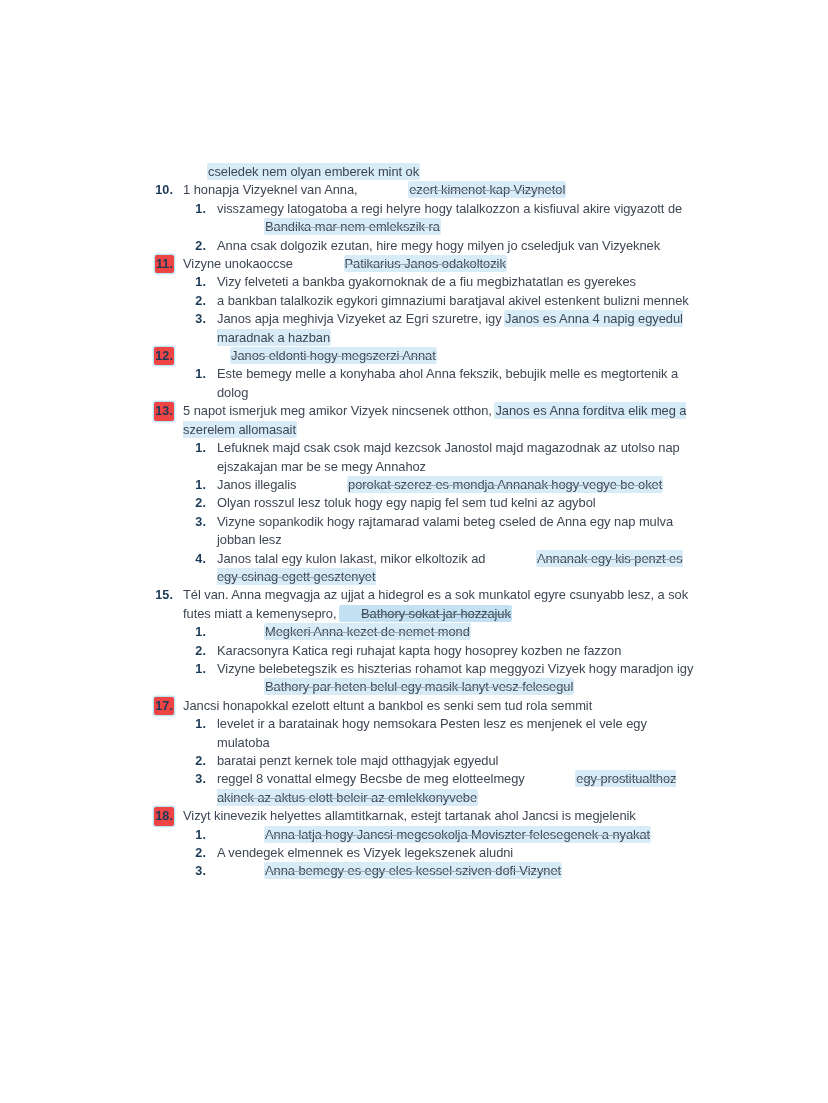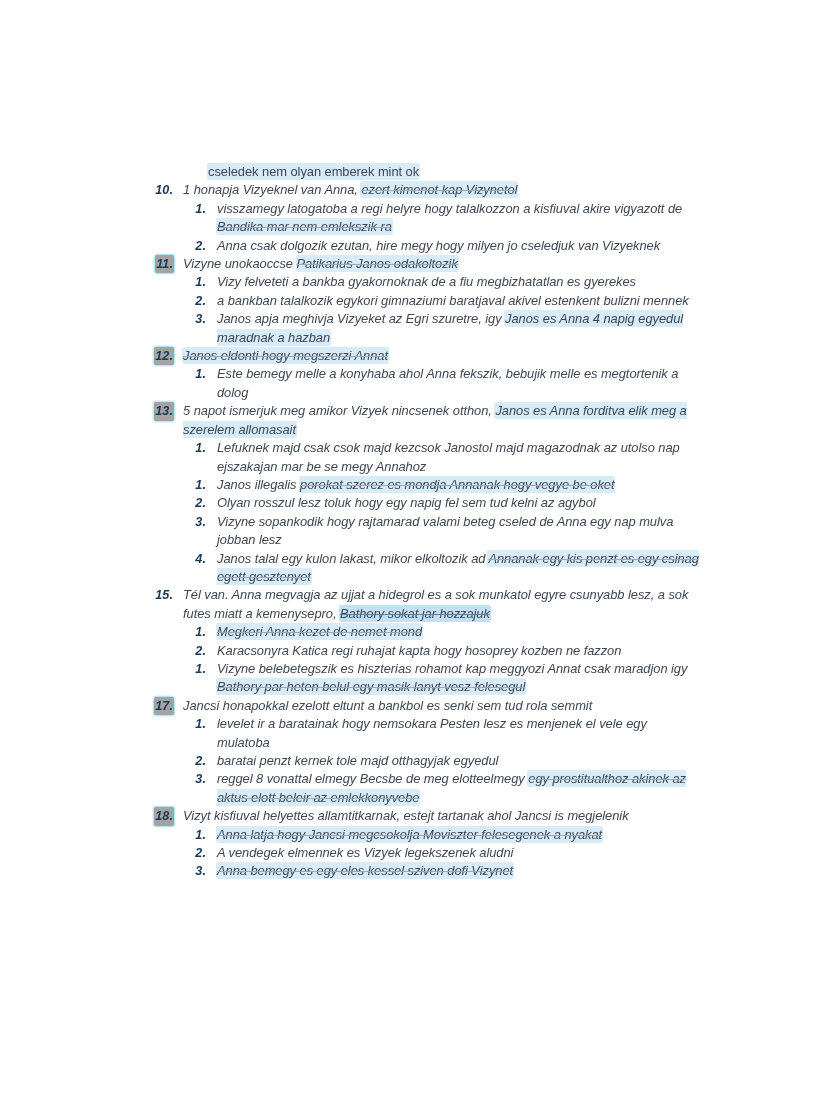--- a/index.html
+++ b/index.html
@@ -39,21 +39,20 @@
     list-style: none;
     margin: 0;
     padding: 0;
   }
 
   li.item {
     position: relative;
     display: block;
     margin: 0 0 0 0;
     padding: 0 0 0 0;
-    font-style: italic;
   }
 
   .row {
     display: flex;
     align-items: flex-start;
   }
 
   .marker {
     flex: 0 0 auto;
     text-align: right;
@@ -72,21 +71,21 @@
     width: 24px;
     padding-right: 10px;
   }
 
   .marker .mnum {
     display: inline-block;
     padding: 0 1px;
     border-radius: 2px;
   }
   .marker.hl .mnum {
-    background: #a3a3a3;
+    background: #ef4444;
     box-shadow: 0 0 2px 1px #9fdcf0;
   }
 
   .text {
     flex: 1 1 auto;
     font-size: 12.9px;
     line-height: 18.4px;
     color: #3e4753;
     letter-spacing: -0.05px;
   }
@@ -114,25 +113,27 @@
   }
   span.hl-strong {
     background: #c3e1f2;
     box-shadow: 0 0 0 1px #c3e1f2;
     border-radius: 1px;
   }
   span.strike {
     text-decoration: line-through;
     text-decoration-color: #6d7c8c;
     text-decoration-thickness: 1px;
+    padding-left: 21px;
   }
   span.strike-soft {
     text-decoration: line-through;
     text-decoration-color: #9aa7b4;
     text-decoration-thickness: 1px;
+    margin-left: 48px;
   }
 </style>
 </head>
 <body>
 
 <div class="page">
   <div class="doc-body">
 
     <div class="orphan">
       <div class="marker-spacer"></div>
@@ -273,21 +274,21 @@
               </li>
             </ol>
           </div>
         </li>
         <li class="item">
           <div class="sub-wrap">
             <ol class="lvl2">
               <li class="item">
                 <div class="row">
                   <div class="marker"><span class="mnum">1.</span></div>
-                  <div class="text"><span>Vizyne belebetegszik es hiszterias rohamot kap meggyozi Annat csak maradjon igy </span><span class="hl strike-soft">Bathory par heten belul egy masik lanyt vesz felesegul</span></div>
+                  <div class="text"><span>Vizyne belebetegszik es hiszterias rohamot kap meggyozi Vizyek hogy maradjon igy </span><span class="hl strike-soft">Bathory par heten belul egy masik lanyt vesz felesegul</span></div>
                 </div>
               </li>
             </ol>
           </div>
         </li>
         <li class="item">
           <div class="row">
             <div class="marker hl"><span class="mnum">17.</span></div>
             <div class="text"><span>Jancsi honapokkal ezelott eltunt a bankbol es senki sem tud rola semmit</span></div>
           </div>
@@ -310,21 +311,21 @@
                   <div class="marker"><span class="mnum">3.</span></div>
                   <div class="text"><span>reggel 8 vonattal elmegy Becsbe de meg elotteelmegy </span><span class="hl strike-soft">egy prostitualthoz akinek az aktus elott beleir az emlekkonyvebe</span></div>
                 </div>
               </li>
             </ol>
           </div>
         </li>
         <li class="item">
           <div class="row">
             <div class="marker hl"><span class="mnum">18.</span></div>
-            <div class="text"><span>Vizyt kisfiuval helyettes allamtitkarnak, estejt tartanak ahol Jancsi is megjelenik</span></div>
+            <div class="text"><span>Vizyt kinevezik helyettes allamtitkarnak, estejt tartanak ahol Jancsi is megjelenik</span></div>
           </div>
           <div class="sub-wrap">
             <ol class="lvl2">
               <li class="item">
                 <div class="row">
                   <div class="marker"><span class="mnum">1.</span></div>
                   <div class="text"><span class="hl strike-soft">Anna latja hogy Jancsi megcsokolja Moviszter felesegenek a nyakat</span></div>
                 </div>
               </li>
               <li class="item">

